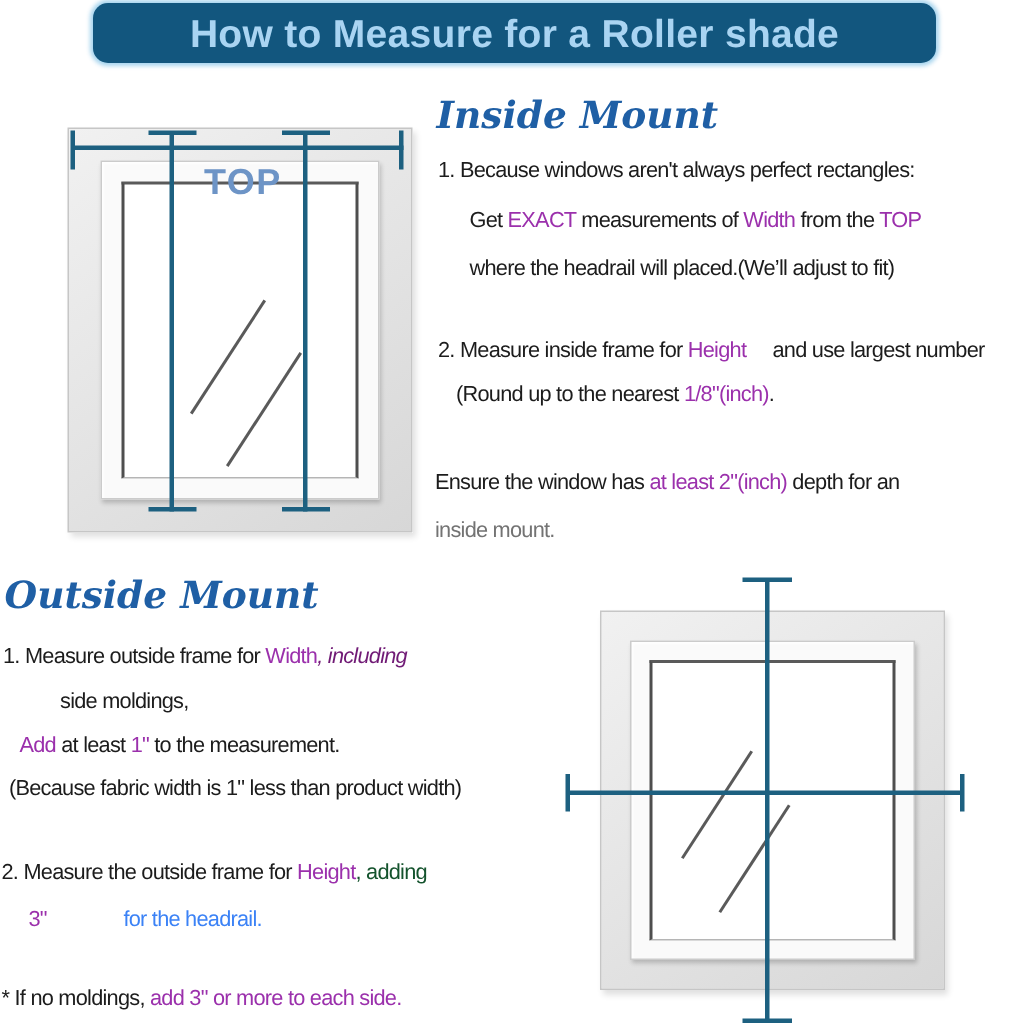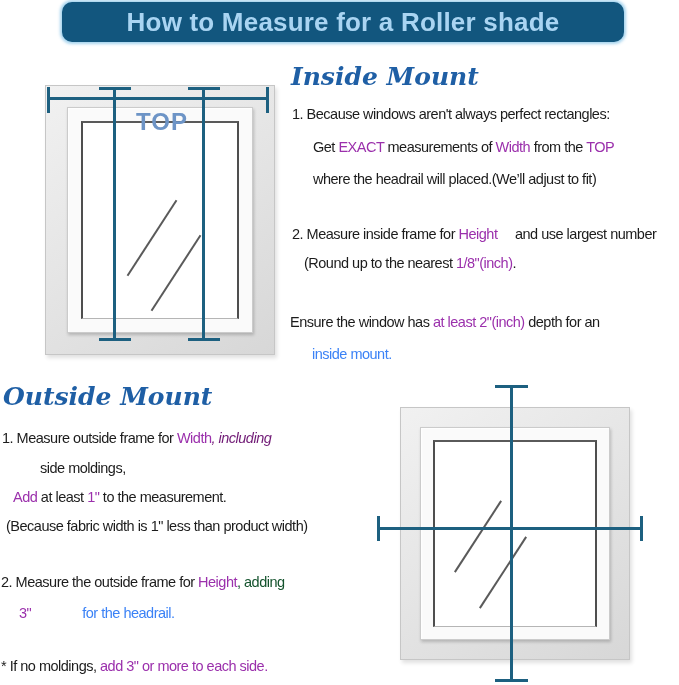--- a/index.html
+++ b/index.html
@@ -101,21 +101,21 @@
   <div class="section-title" style="left:291px;top:62px;">Inside Mount</div>
 
   <div class="txt" style="left:292px;top:105px;"><span style="color: rgb(28, 28, 28);">1. Because windows aren't always perfect rectangles:</span></div>
   <div class="txt" style="left:313px;top:138px;"><span style="color: rgb(28, 28, 28);">Get </span><span style="color: rgb(155, 48, 172);">EXACT</span><span style="color: rgb(28, 28, 28);"> measurements of </span><span style="color: rgb(155, 48, 172);">Width</span><span style="color: rgb(28, 28, 28);"> from the </span><span style="color: rgb(155, 48, 172);">TOP</span></div>
   <div class="txt" style="left:313px;top:170px;"><span style="color: rgb(28, 28, 28);">where the headrail will placed.(We’ll adjust to fit)</span></div>
 
   <div class="txt" style="left:292px;top:225px;"><span style="color: rgb(28, 28, 28);">2. Measure inside frame for </span><span style="color: rgb(155, 48, 172);">Height</span><span style="color: rgb(28, 28, 28); padding-left: 14px;"> and use largest number</span></div>
   <div class="txt" style="left:304px;top:254px;"><span style="color: rgb(28, 28, 28);">(Round up to the nearest </span><span style="color: rgb(155, 48, 172);">1/8"(inch)</span><span style="color: rgb(28, 28, 28);">.</span></div>
 
   <div class="txt" style="left:290px;top:313px;"><span style="color: rgb(28, 28, 28);">Ensure the window has </span><span style="color: rgb(155, 48, 172);">at least 2"(inch)</span><span style="color: rgb(28, 28, 28);"> depth for an</span></div>
-  <div class="txt" style="left:290px;top:345px;"><span style="color: #3b82f6; margin-left: 22px;">inside mount.</span></div>
+  <div class="txt" style="left:290px;top:345px;"><span style="color: #737373;">inside mount.</span></div>
 
   <div class="section-title" style="left:3px;top:382px;">Outside Mount</div>
 
   <div class="txt" style="left:2px;top:429px;"><span style="color: rgb(28, 28, 28);">1. Measure outside frame for </span><span style="color: rgb(155, 48, 172);">Width</span><span style="color: #701a75; font-style: italic;">, including</span></div>
   <div class="txt" style="left:19px;top:459px;margin-left:21px;"><span style="color: rgb(28, 28, 28);">side moldings,</span></div>
   <div class="txt" style="left:13px;top:488px;"><span style="color: rgb(155, 48, 172);">Add</span><span style="color: rgb(28, 28, 28);"> at least </span><span style="color: rgb(155, 48, 172);">1"</span><span style="color: rgb(28, 28, 28);"> to the measurement.</span></div>
   <div class="txt" style="left:6px;top:517px;"><span style="color: rgb(28, 28, 28);">(Because fabric width is 1" less than product width)</span></div>
 
   <div class="txt" style="left:1px;top:573px;"><span style="color: rgb(28, 28, 28);">2. Measure the outside frame for </span><span style="color: rgb(155, 48, 172);">Height</span><span style="color: #14532d;">, adding</span></div>
   <div class="txt" style="left:19px;top:604px;"><span style="color: rgb(155, 48, 172);">3"</span><span style="color: #3b82f6; margin-left: 44px;">  for the headrail.</span></div>

